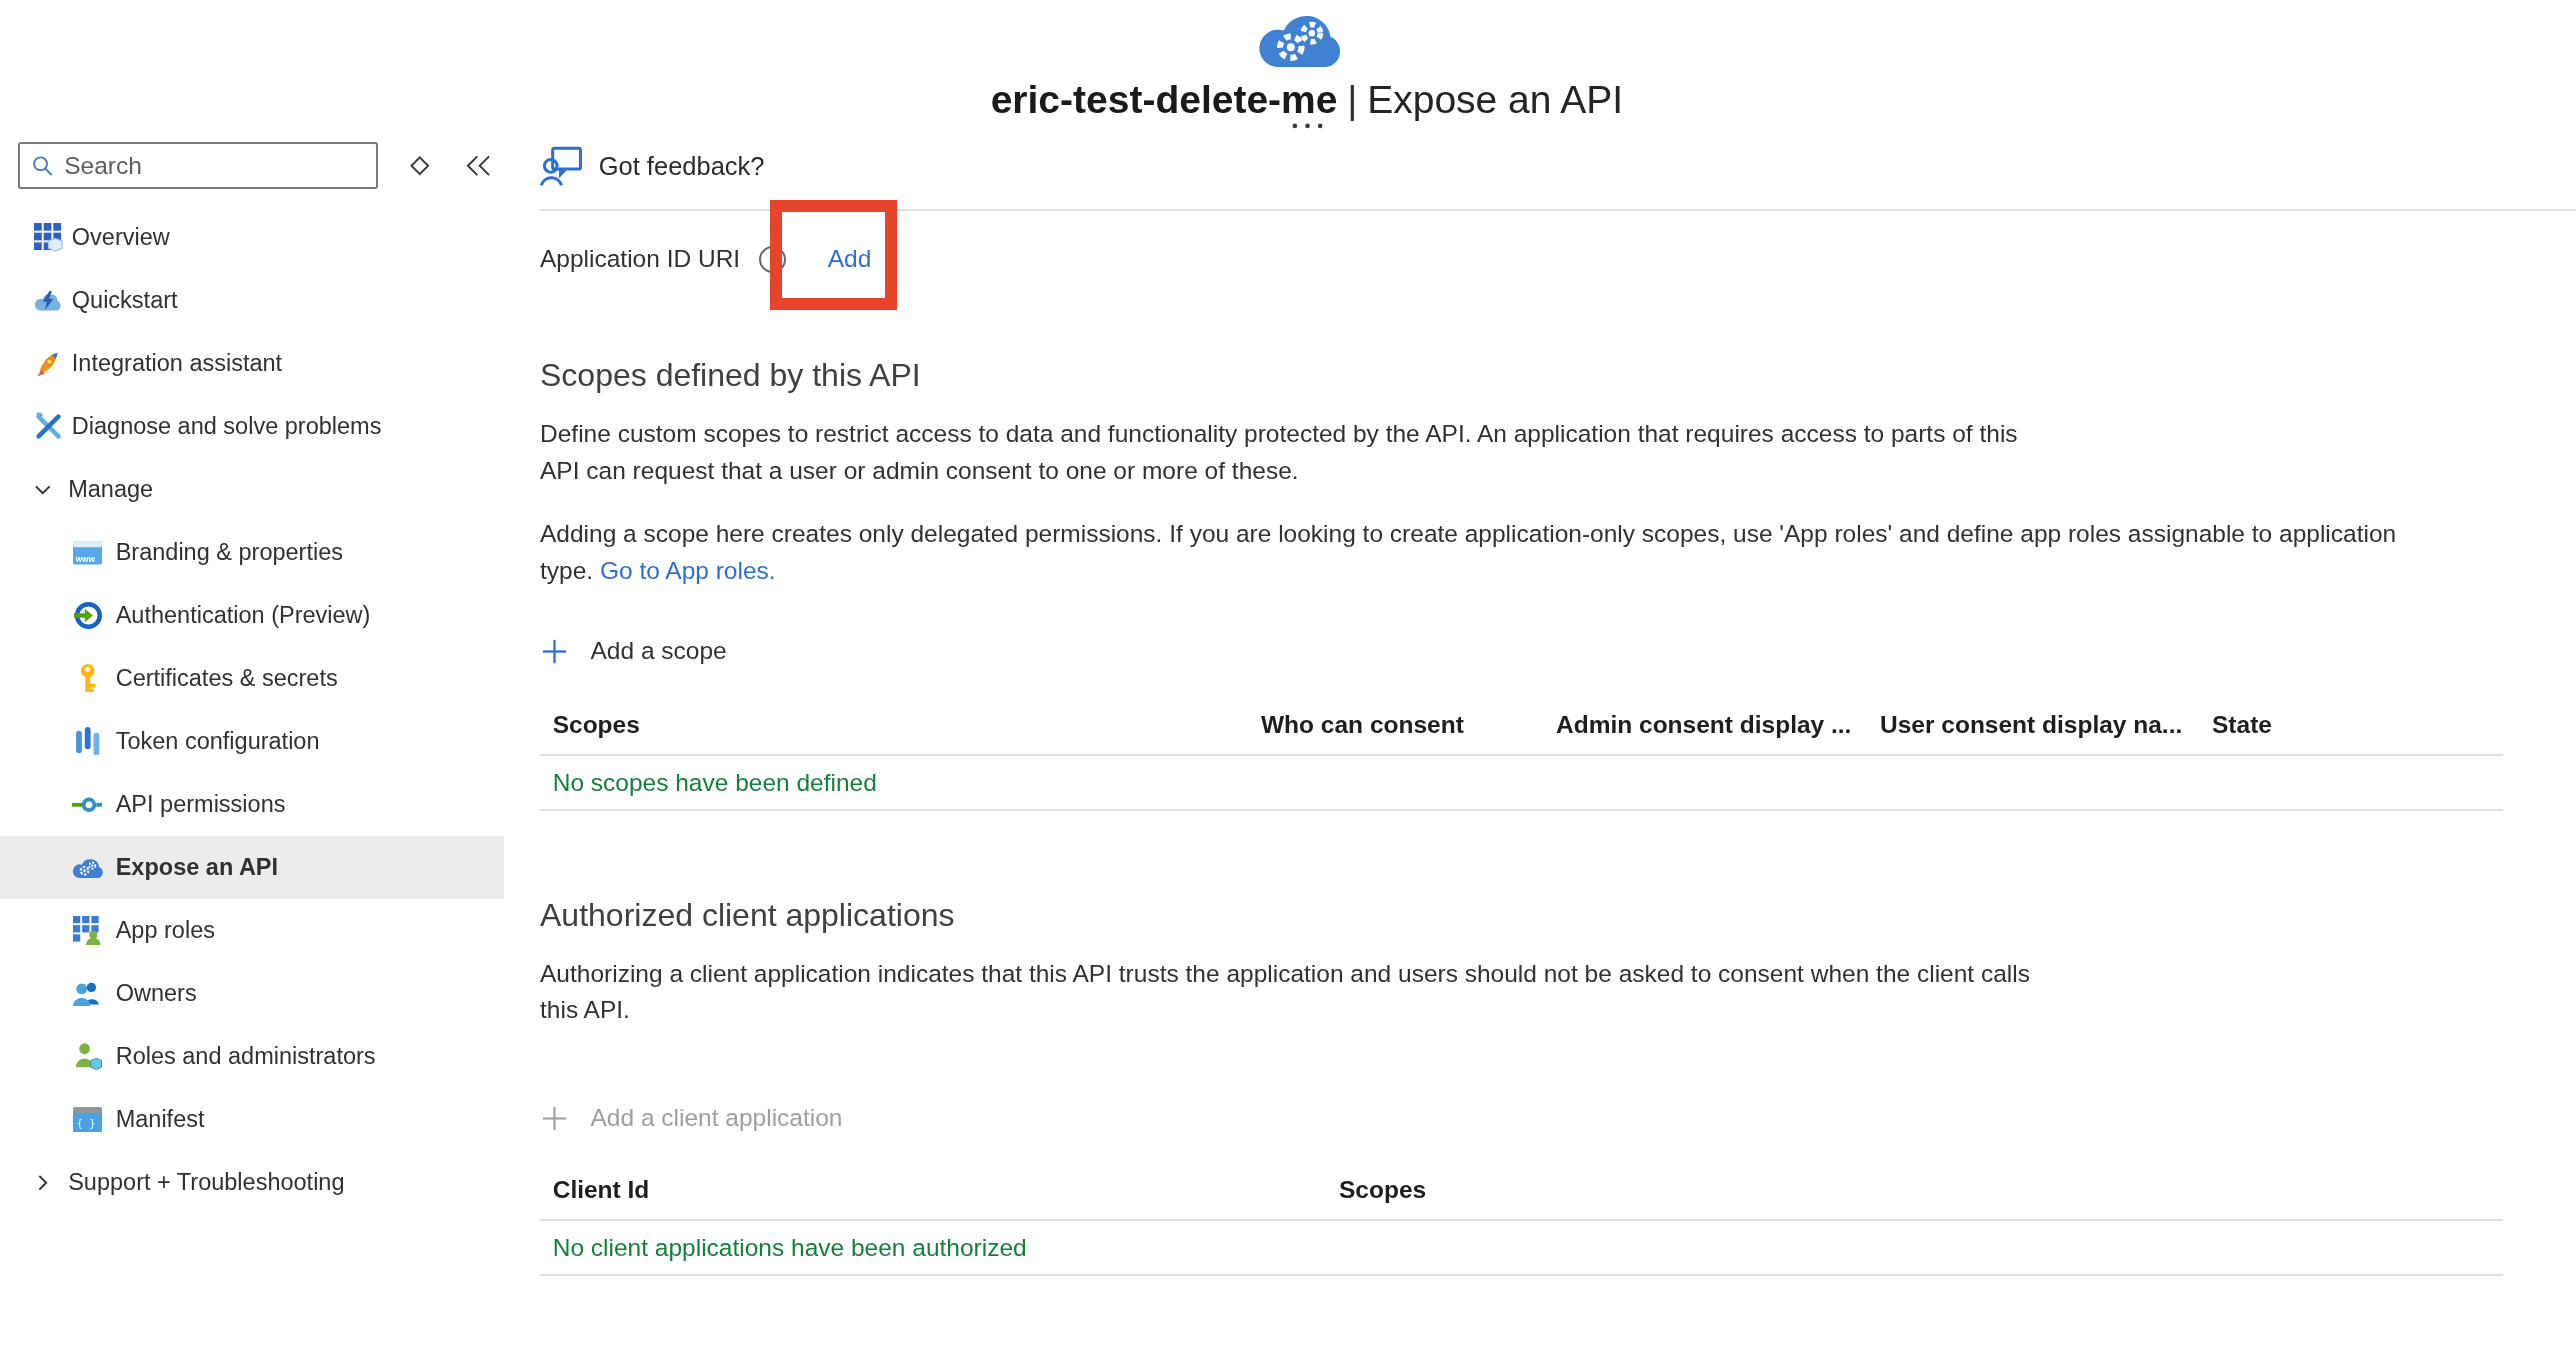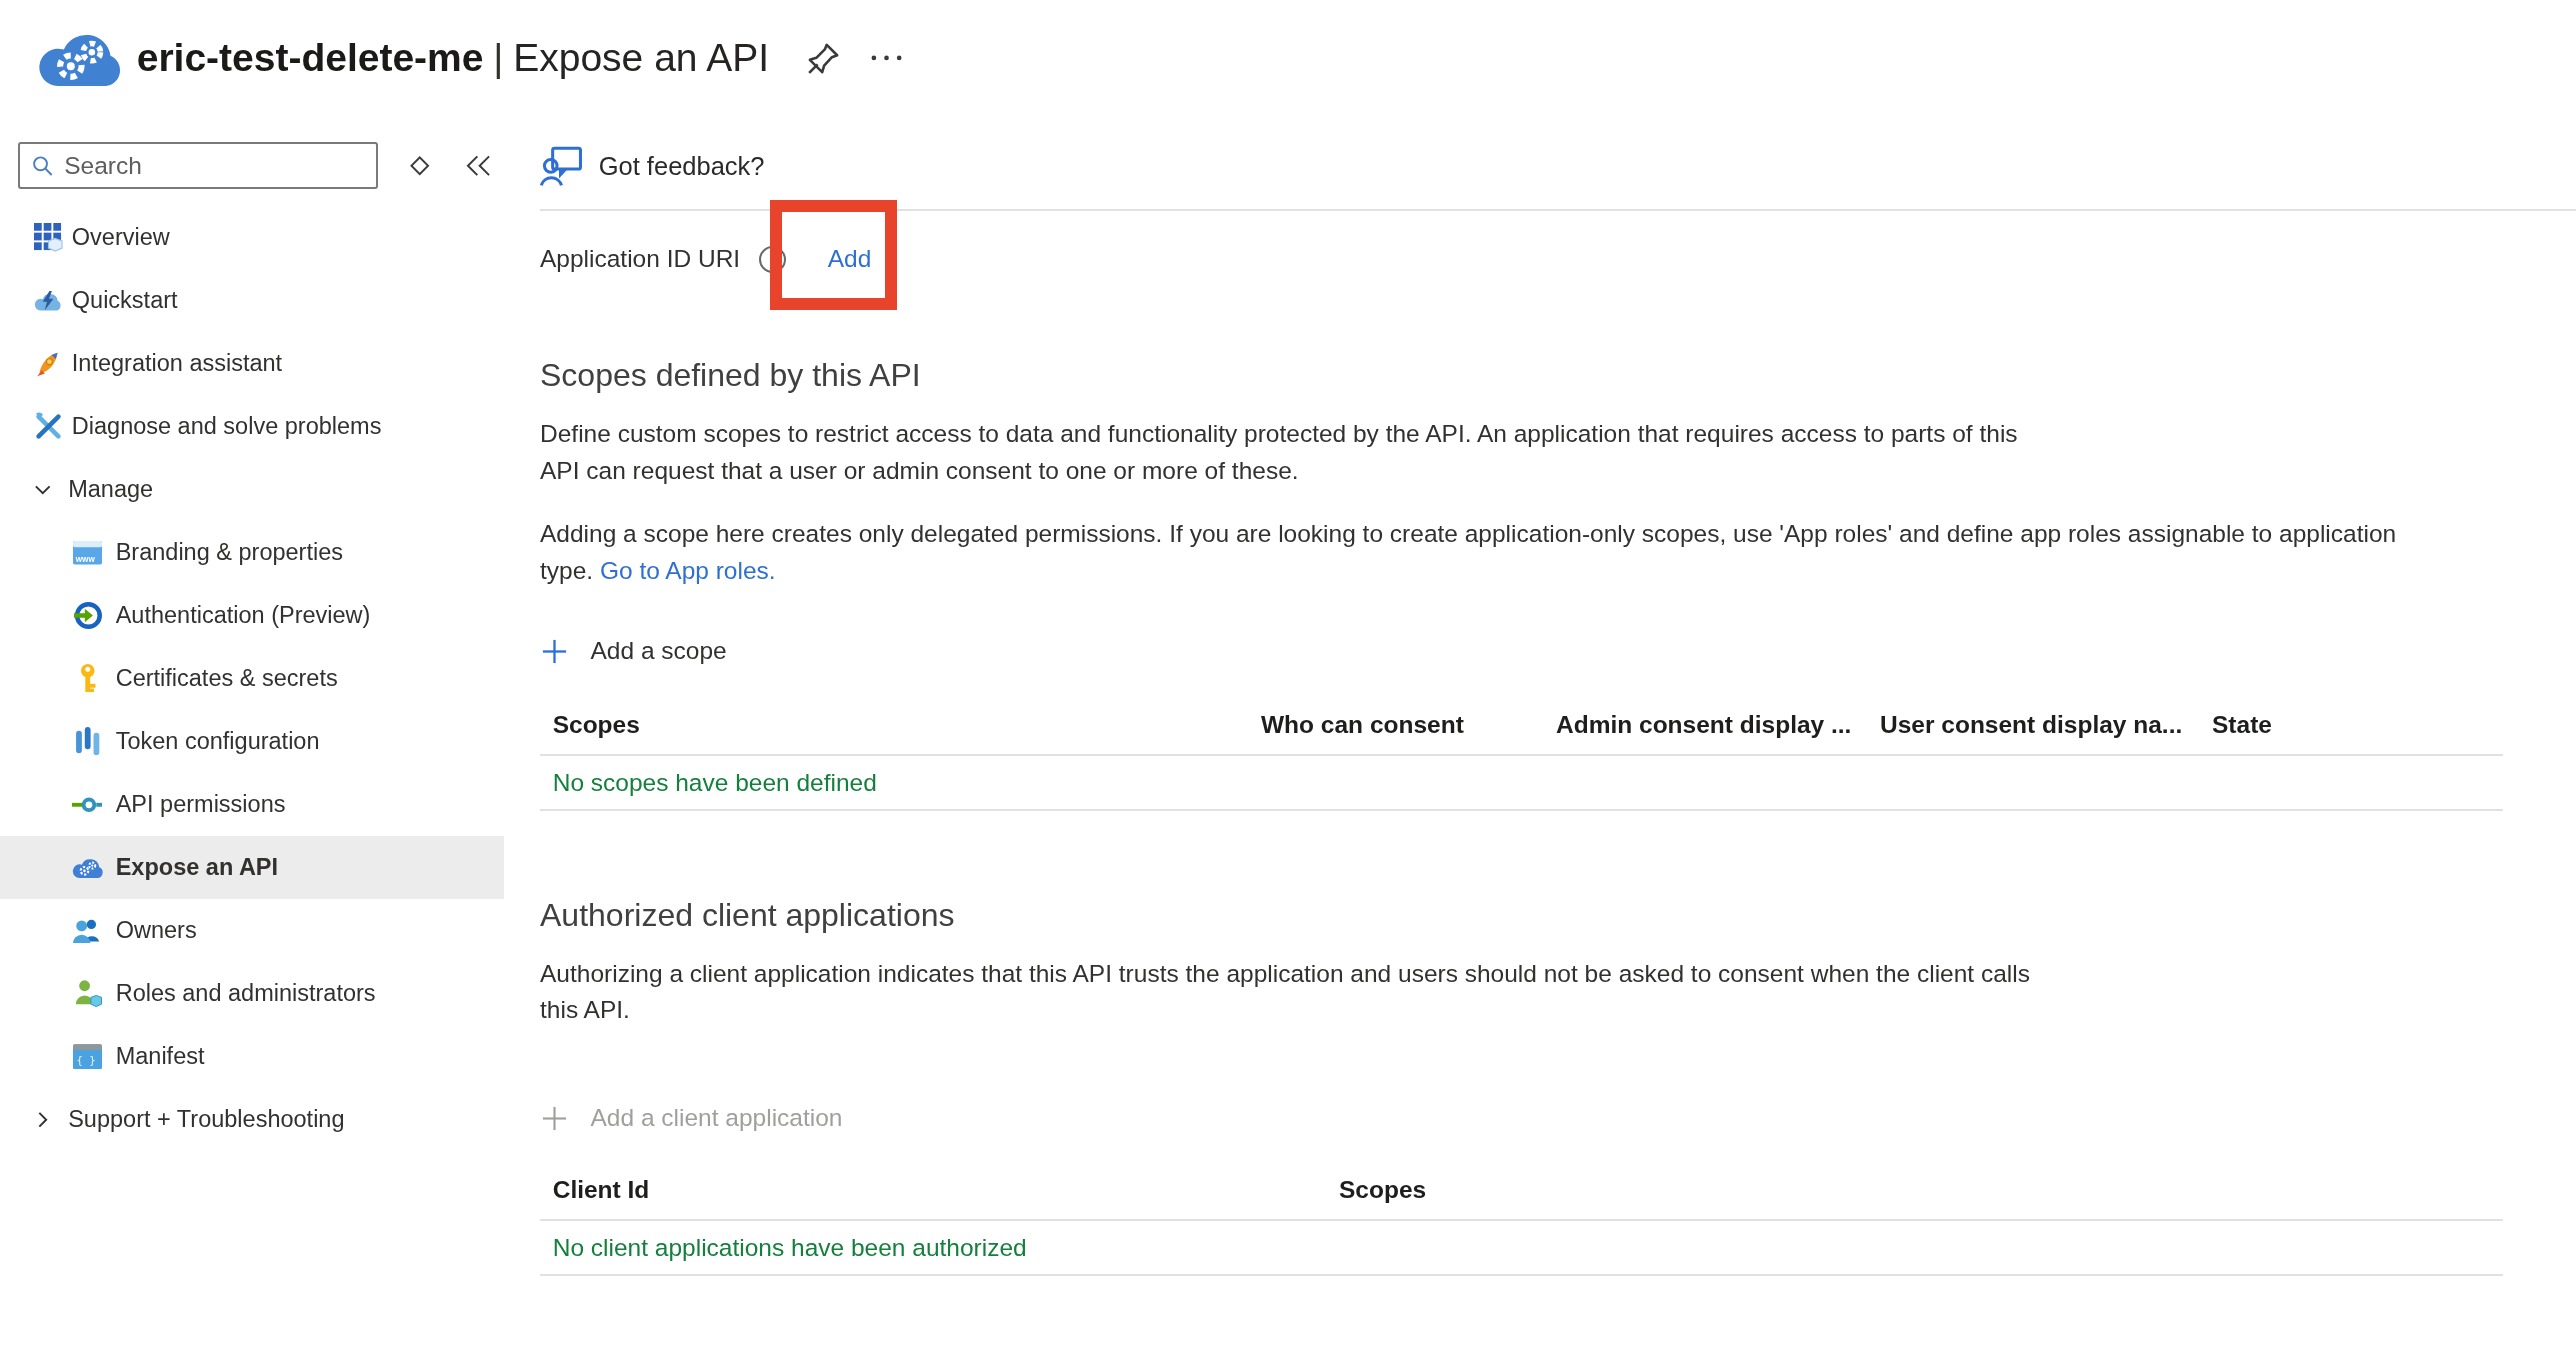--- a/index.html
+++ b/index.html
@@ -1,20 +1,20 @@
 <!DOCTYPE html>
 <html><head>
 <meta charset="utf-8">
 <style>
   * { margin:0; padding:0; box-sizing:border-box; }
   html,body { width:2576px; height:1360px; background:#fff; }
   body { font-family:"Liberation Sans", sans-serif; color:#323130; position:relative; overflow:hidden; }
 
   
-  .header { height:116px; display:flex; align-items:center; padding-left:37px; }
+  .header { height:116px; display:flex; align-items:center; padding-left:22px;flex-direction:column; }
   .app-logo { width:84px; height:78px; flex:0 0 auto; }
   .title { margin-left:15.7px; font-size:39px; white-space:nowrap; color:#1b1a19; }
   .title .bold { font-weight:700; }
   .title .sep { font-weight:300; color:#323130; padding:0 9.8px; }
   .title .light { font-weight:300; color:#252423; }
   .pin-btn { margin-left:35px; width:39px; height:39px; cursor:pointer; }
   .more-btn { margin-left:27.4px; width:43px; height:39px; display:flex; align-items:center; cursor:pointer; }
 
   
   .main { display:flex; align-items:stretch; height:1244px; }
@@ -255,20 +255,38 @@
               <circle cx="14.5" cy="17.5" r="4.4" stroke-width="2.5" stroke-dasharray="2.6 2"></circle>
               <circle cx="14.5" cy="17.5" r="1.6" fill="#fff" stroke="none"></circle>
               <circle cx="23.5" cy="11.5" r="3.5" stroke-width="2.3" stroke-dasharray="2.2 1.8"></circle>
               <circle cx="23.5" cy="11.5" r="1.3" fill="#fff" stroke="none"></circle>
             </g>
           </svg>
         </span>
         <span>Expose an API</span>
       </div>
 
+      <div class="nav-item sub">
+        <span class="ic">
+          <svg width="29" height="29" viewBox="0 0 30 30">
+            <g fill="#3a7bd0">
+                <rect width="7.5" height="7.5"></rect>
+                <rect x="9.5" width="7.5" height="7.5"></rect>
+                <rect x="19" width="7.5" height="7.5"></rect>
+            <rect y="9.5" width="7.5" height="7.5"></rect>
+                <rect x="9.5" y="9.5" width="7.5" height="7.5"></rect>
+                <rect x="19" y="9.5" width="7.5" height="7.5"></rect>
+            <rect y="19" width="7.5" height="7.5"></rect>
+              </g>
+            <circle cx="21" cy="19.5" r="4.2" fill="#7cb342"></circle>
+            <path d="M13.5 30 a7.5 7.5 0 0 1 15 0 Z" fill="#7cb342"></path>
+          </svg>
+        </span>
+        <span>App roles</span>
+      </div>
 
       <div class="nav-item sub">
         <span class="ic">
           <svg width="31" height="25.5" viewBox="0 0 32 26">
             <circle cx="20" cy="6.5" r="4.8" fill="#1b6fc0"></circle>
             <path d="M13 24 a8 8 0 0 1 15 0 Z" fill="#1b6fc0"></path>
             <circle cx="10" cy="8" r="5.6" fill="#4ba3dd"></circle>
             <path d="M1 26 a9 9 0 0 1 18 0 Z" fill="#4ba3dd"></path>
           </svg>
         </span>

